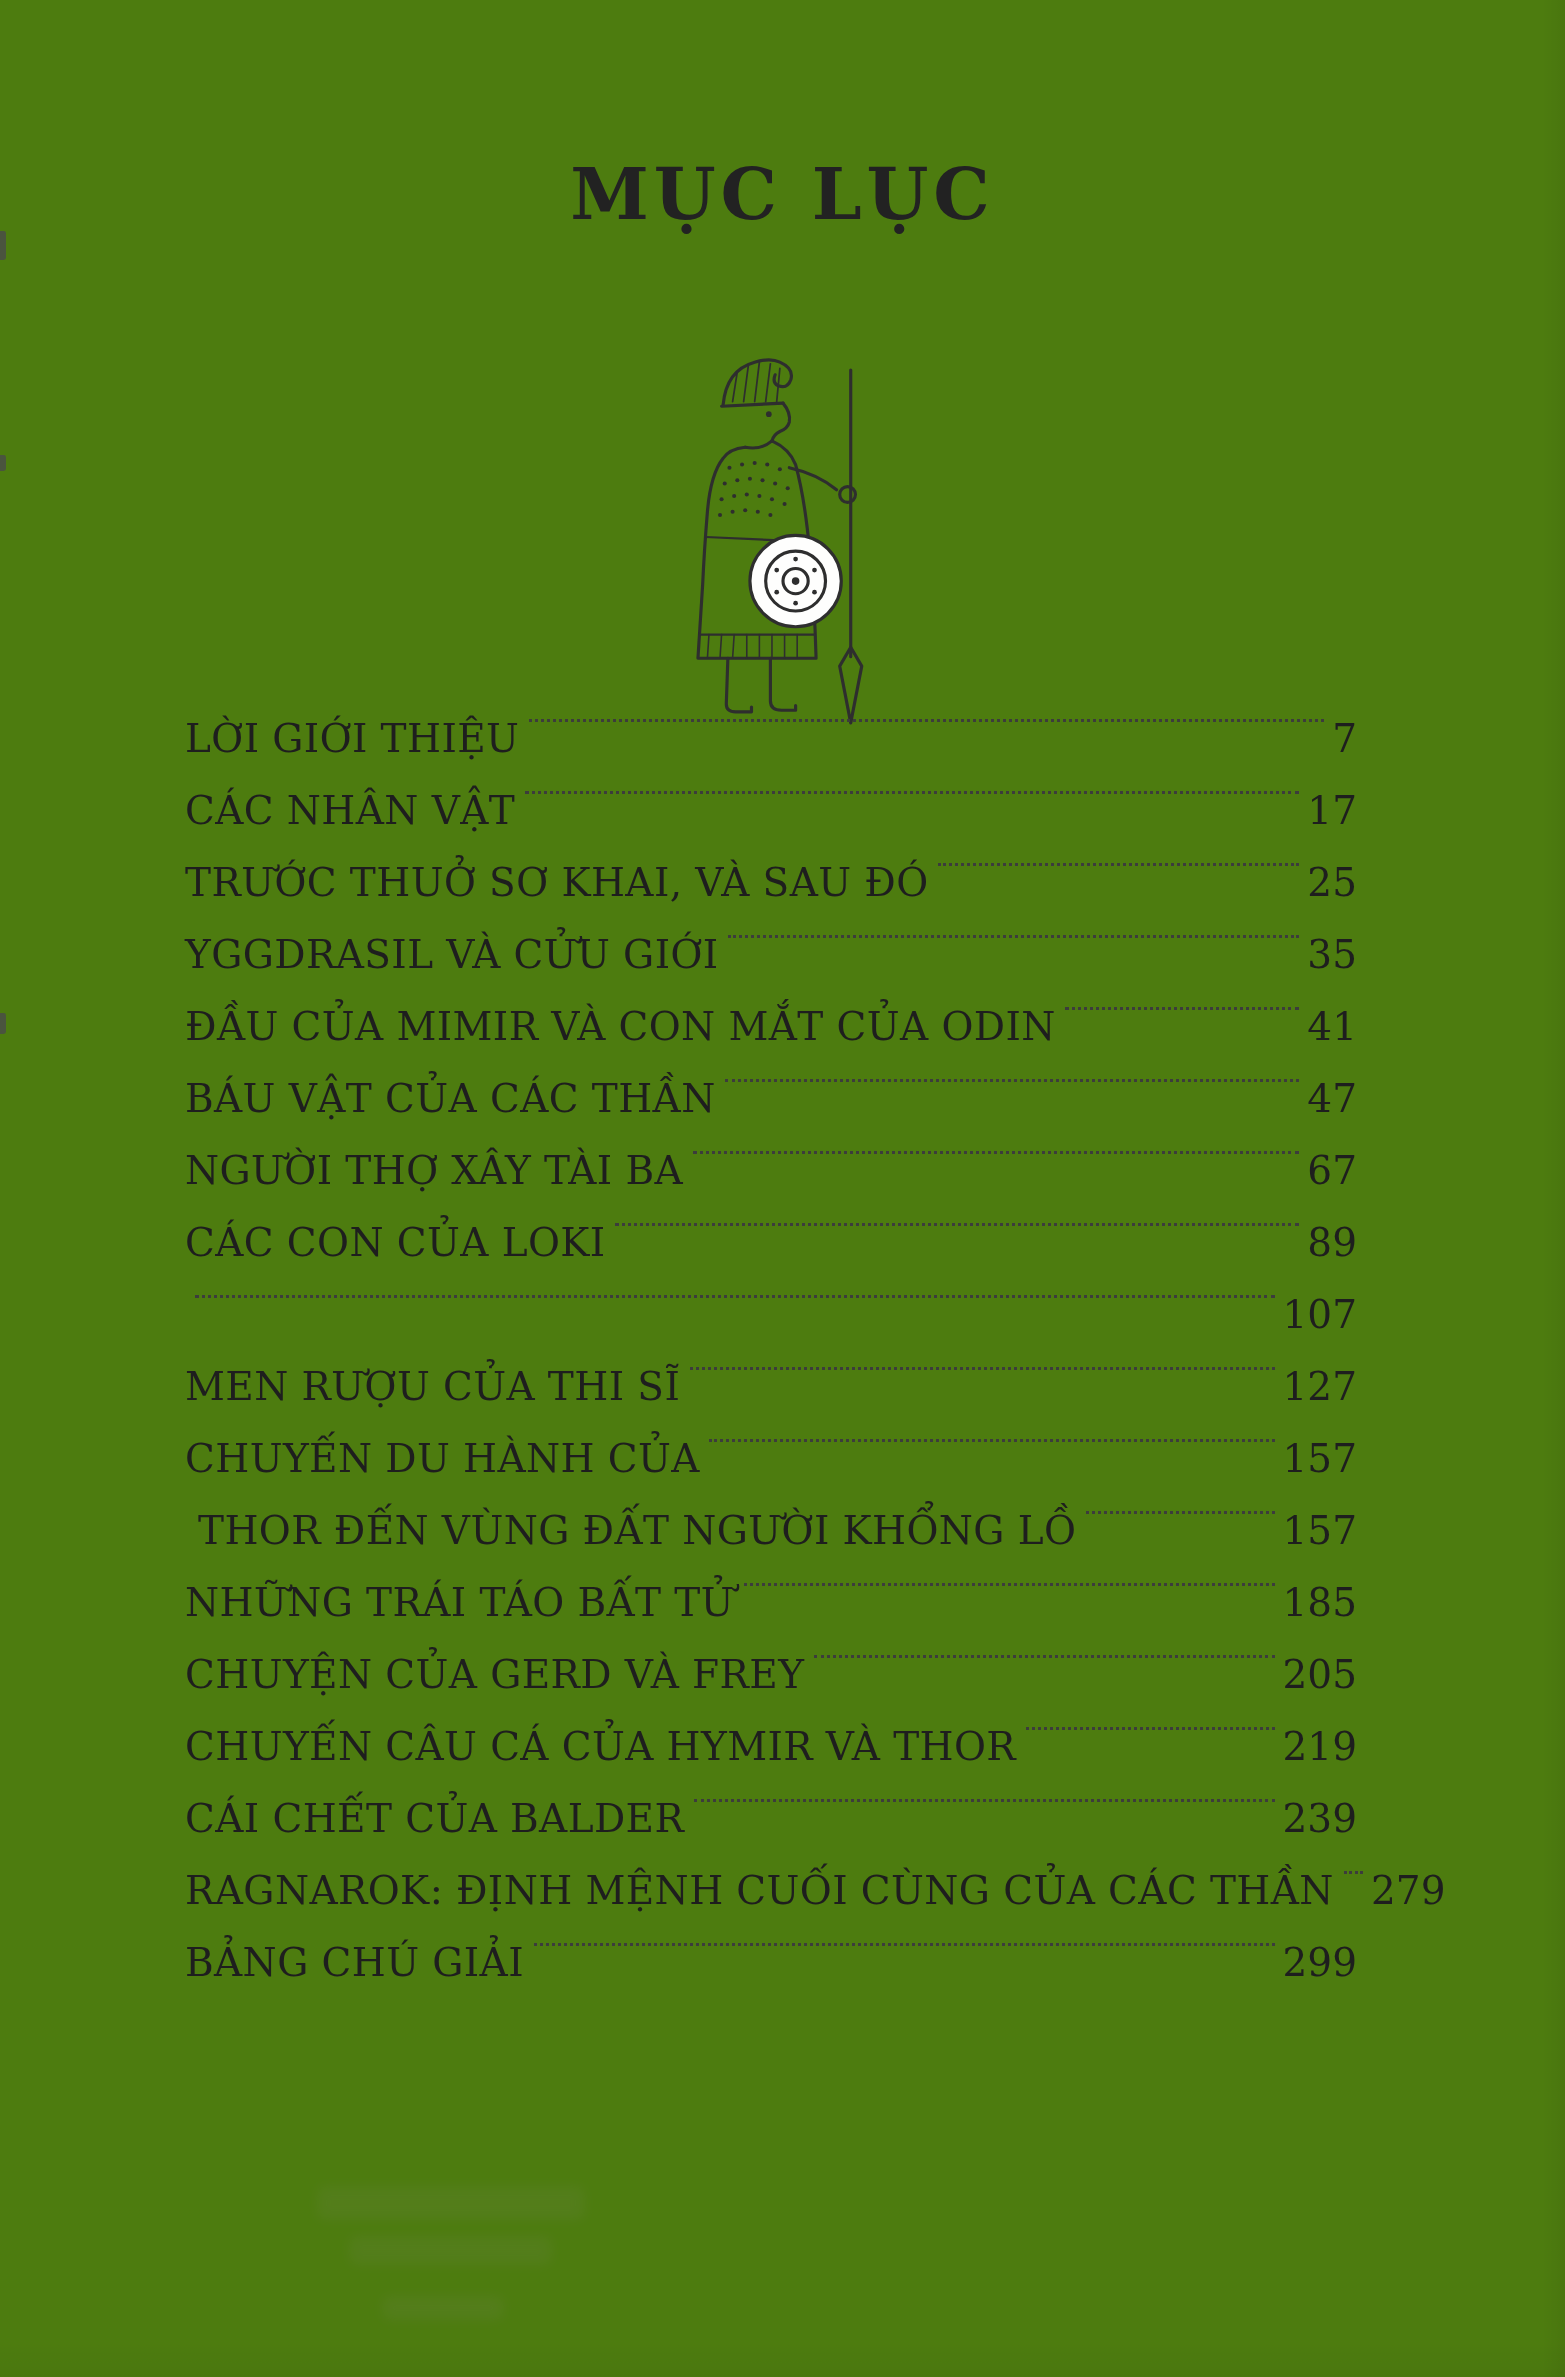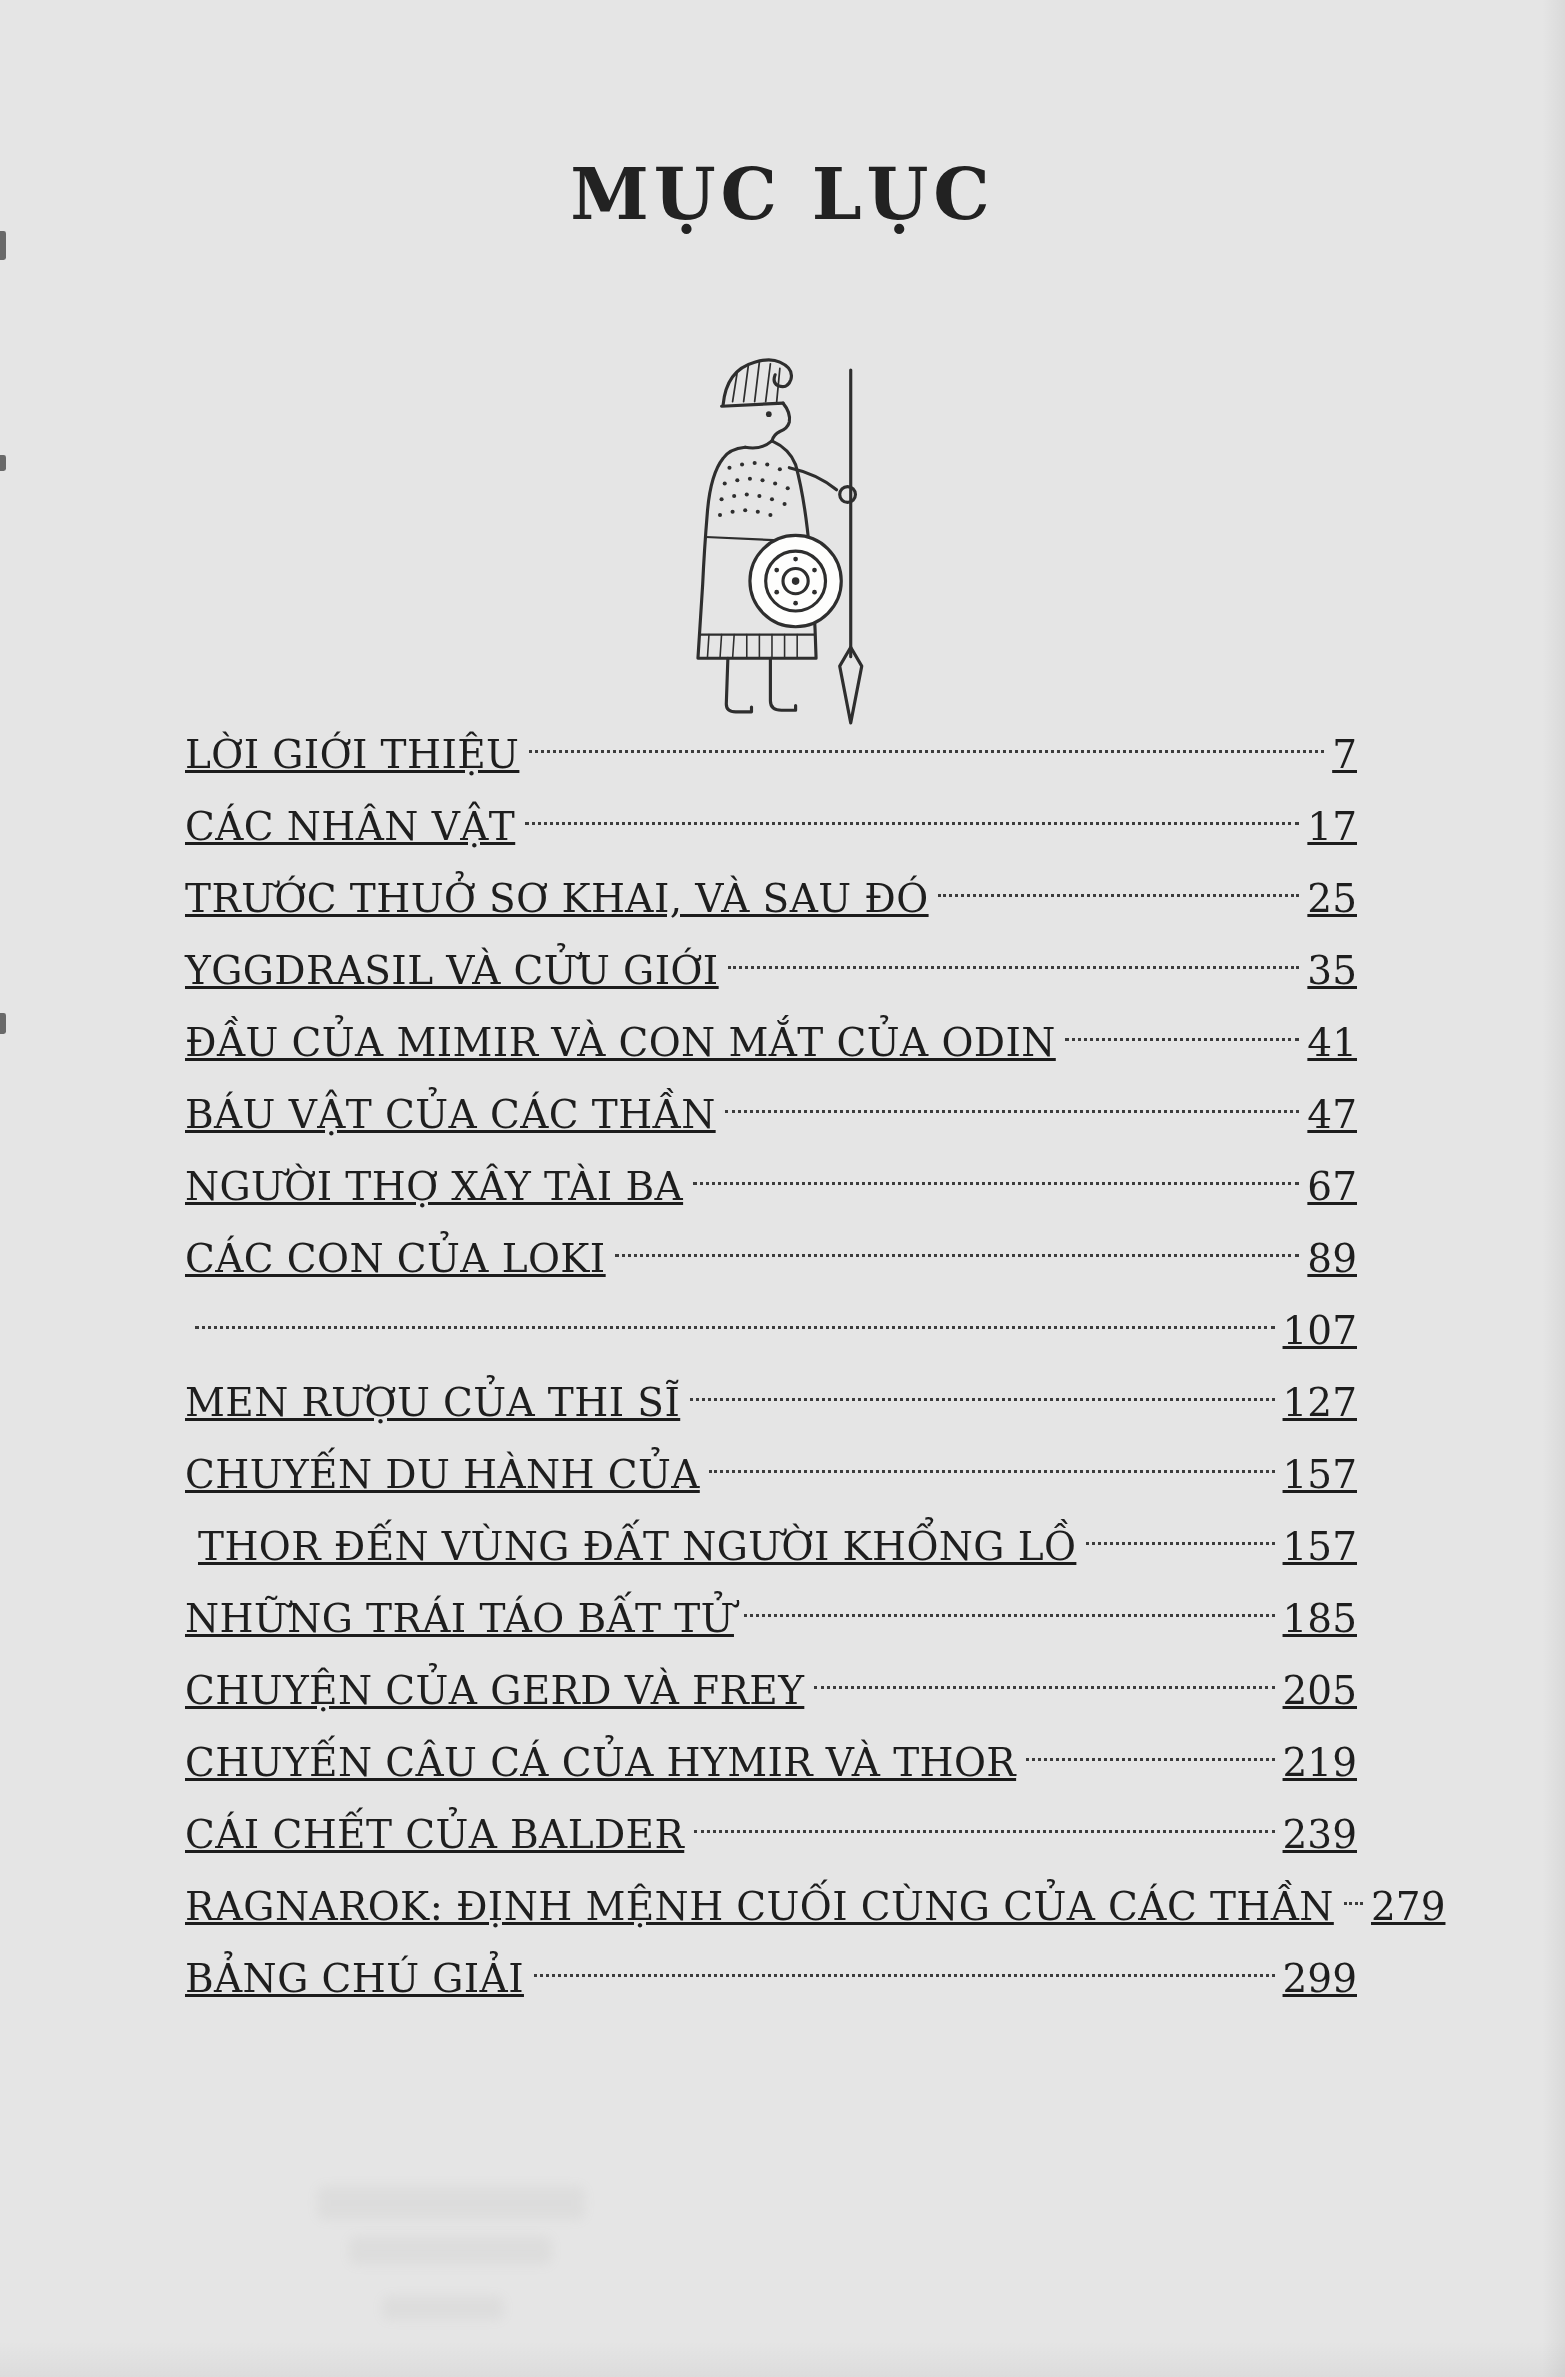--- a/index.html
+++ b/index.html
@@ -1,21 +1,21 @@
 <!DOCTYPE html>
 <html lang="vi" style="font-size:13px"><head>
 <meta charset="utf-8">
 <style>
   * { margin: 0; padding: 0; box-sizing: border-box; }
   html, body { background: #ffffff; }
   .page {
     position: relative;
     width: 1565px;
     height: 2377px;
-    background: #e5e5e5;
+    background: #4d7c0f;
     font-family: "DejaVu Serif", "Liberation Serif", serif;
     color: #1c1c1c;
     overflow: hidden;
   }
   .page-title {
     position: absolute;
     top: 159px;
     left: 0;
     width: 100%;
     text-align: center;
@@ -34,23 +34,22 @@
     height: 378px;
   }
   .toc {
     position: absolute;
     top: 719px;
     left: 185px;
     right: 208px;
   }
   .toc-row {
     display: flex;
-    align-items: center;
+    align-items: flex-start;
     height: 72px;
-    text-decoration: underline;
   }
   .toc-row.indent .toc-title { padding-left: 13px; }
   .toc-title {
     flex: 0 0 auto;
     font-size: 39px;
     line-height: 1.05;
     letter-spacing: 0.4px;
     white-space: nowrap;
     color: #1e1e1e;
   }

